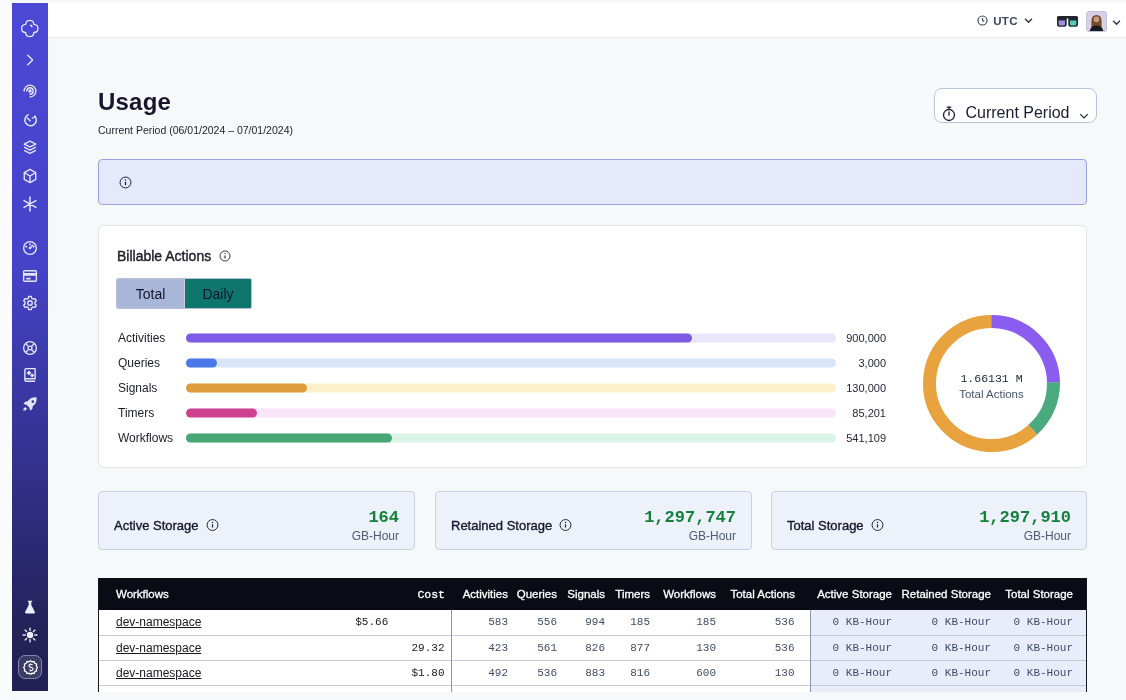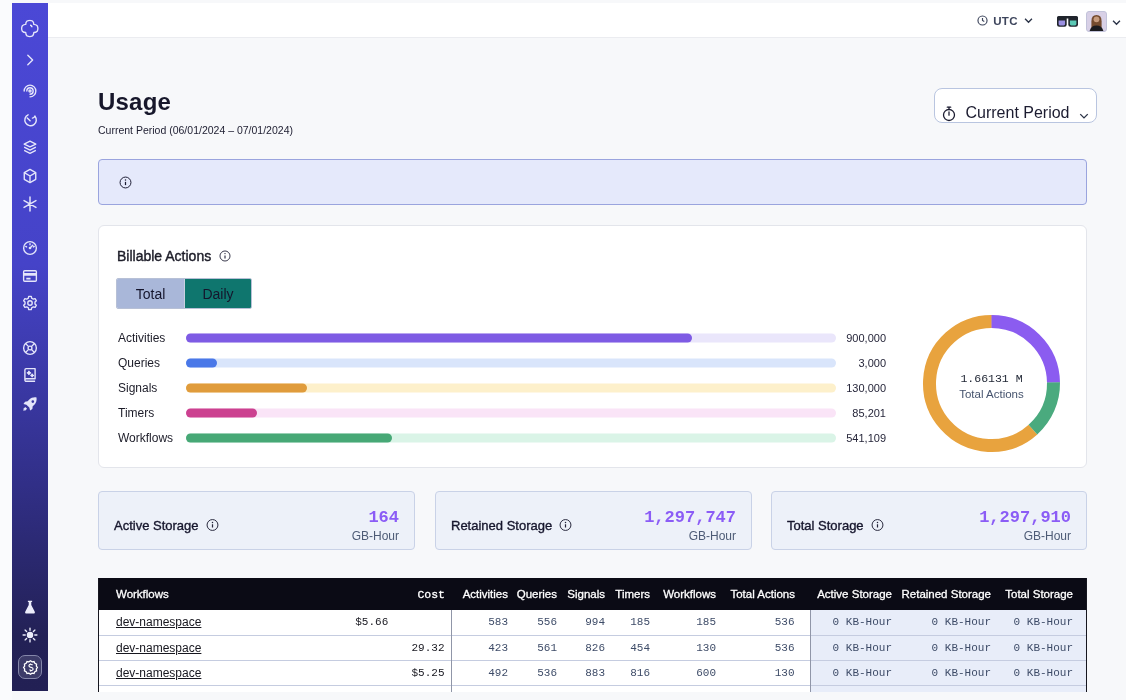--- a/index.html
+++ b/index.html
@@ -35,21 +35,21 @@
 #tabs .uns { background:#0f766e; border-left:1px solid #c9d1e0; }
 .brow { position:absolute; left:0; width:989px; height:25px; }
 .blabel { position:absolute; left:19px; top:50%; transform:translateY(-50%); font-size:12px; color:#1c1c28; }
 .btrack { position:absolute; left:87px; top:50%; transform:translateY(-50%); width:650px; height:9px; border-radius:5px; }
 .bfill { position:absolute; left:0; top:0; height:9px; border-radius:5px; }
 .bval { position:absolute; right:202px; top:50%; transform:translateY(-50%); font-size:11px; color:#26263a; }
 
 
 .stat { top:491px; height:59px; background:#edf1f9; border:1px solid #c9d2e7; border-radius:4px; }
 .statlabel { position:absolute; left:15px; top:33px; transform:translateY(-50%); font-size:13px; font-weight:400; -webkit-text-stroke:0.35px #16162d; color:#16162d; display:flex; align-items:center; gap:7px; }
-.statval { position:absolute; right:15px; top:16px; font-size:17px; font-weight:700; color:#8b5cf6; font-family:"Liberation Mono",monospace; }
+.statval { position:absolute; right:15px; top:16px; font-size:17px; font-weight:700; color:#15803d; font-family:"Liberation Mono",monospace; }
 .statunit { position:absolute; right:15px; top:36.5px; font-size:12px; color:#4d5b76; }
 
 
 #tablewrap { left:98px; top:578px; width:989px; height:113.5px; overflow:hidden; border-left:1px solid #16161f; border-right:1px solid #16161f; }
 table { border-collapse:collapse; table-layout:fixed; width:989px; }
 th { background:#0b0b15; color:#fff; font-size:11.5px; font-weight:400; -webkit-text-stroke:0.3px #fff; height:32px; white-space:nowrap; }
 td { background:#fff; font-size:12px; height:25px; white-space:nowrap; }
 td.num, th.num { text-align:right; padding-right:6px; font-family:"Liberation Mono",monospace; }
 td.num { font-size:11px; }
 th.num { font-family:"Liberation Sans",sans-serif; }
@@ -368,30 +368,30 @@
   <td class="num stor sep-l">0 KB-Hour</td>
           <td class="num stor">0 KB-Hour</td>
           <td class="num stor" style="padding-right:15px;">0 KB-Hour</td>
 </tr>
 <tr class="brd">
   <td class="nsc"><a href="#">dev-namespace</a></td>
           <td class="num" style="color:#17171f;">29.32</td>
   <td class="num sep-l">423</td>
           <td class="num">561</td>
           <td class="num">826</td>
-          <td class="num">454</td>
+          <td class="num">877</td>
           <td class="num">130</td>
           <td class="num" style="padding-right:15px;">536</td>
   <td class="num stor sep-l">0 KB-Hour</td>
           <td class="num stor">0 KB-Hour</td>
           <td class="num stor" style="padding-right:15px;">0 KB-Hour</td>
 </tr>
 <tr class="brd">
   <td class="nsc"><a href="#">dev-namespace</a></td>
-          <td class="num" style="color:#17171f;">$5.25</td>
+          <td class="num" style="color:#17171f;">$1.80</td>
   <td class="num sep-l">492</td>
           <td class="num">536</td>
           <td class="num">883</td>
           <td class="num">816</td>
           <td class="num">600</td>
           <td class="num" style="padding-right:15px;">130</td>
   <td class="num stor sep-l">0 KB-Hour</td>
           <td class="num stor">0 KB-Hour</td>
           <td class="num stor" style="padding-right:15px;">0 KB-Hour</td>
 </tr>

